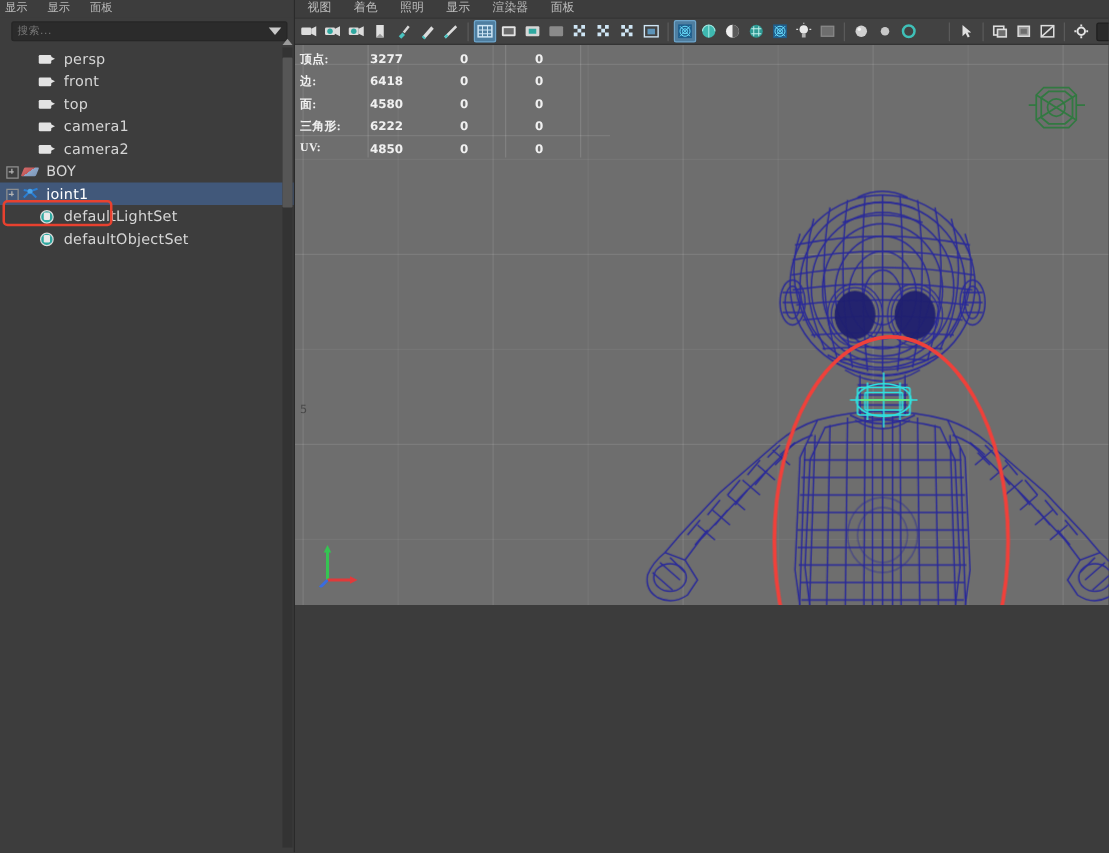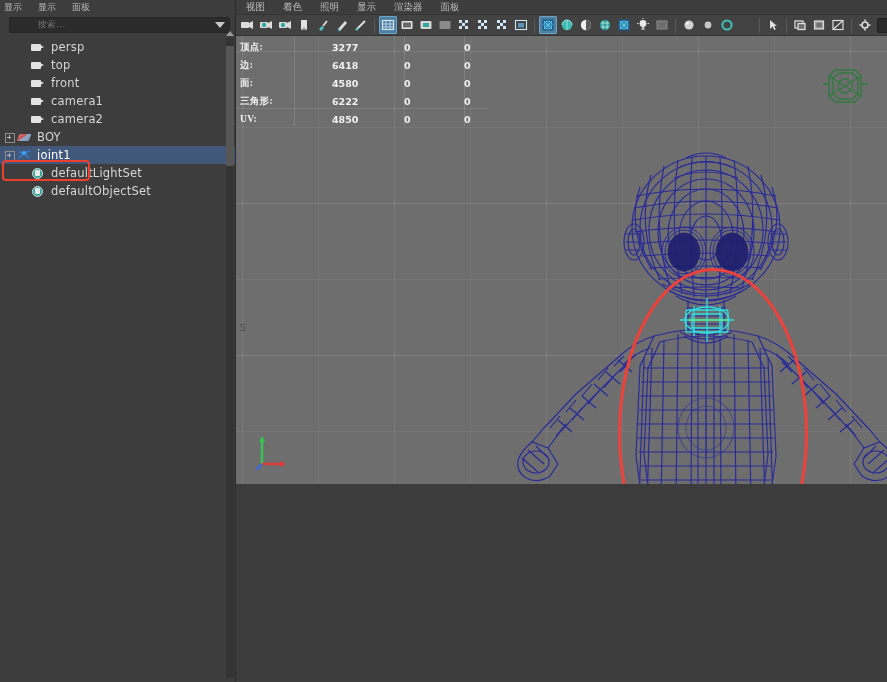--- a/index.html
+++ b/index.html
@@ -49,21 +49,20 @@
     border-radius: 2px;
     display: flex;
     align-items: center;
     padding: 0 4px;
     position: relative;
   }
   .ol-search-text {
     font-size: 8.5px;
     color: #777;
     letter-spacing: .5px;
-    margin-left: 24px;
   }
   .ol-caret {
     position: absolute;
     right: 4px; top: 50%;
     transform: translateY(-50%);
     width: 0; height: 0;
     border-left: 5px solid transparent;
     border-right: 5px solid transparent;
     border-top: 6px solid #c9c9c9;
   }
@@ -283,21 +282,21 @@
   }
   .hud-row {
     display: flex;
     align-items: center;
     height: 18px;
     font-size: 9.5px;
     color: #f0f0f0;
     font-weight: bold;
   }
   .hud-label { width: 56px; flex: 0 0 56px; letter-spacing: .3px; font-family: Liberation Serif, serif; }
-  .hud-c1 { width: 72px; flex: 0 0 72px; margin-left: 36px; }
+  .hud-c1 { width: 72px; flex: 0 0 72px; }
   .hud-c2 { width: 60px; flex: 0 0 60px; }
   .hud-c3 { width: 60px; flex: 0 0 60px; }
   #hud-div-v1 { position: absolute; left: 58px; top: 0; width: 1px; height: 90px; background: rgba(255,255,255,0.13); }
   #hud-div-v2 { position: absolute; left: 168px; top: 0; width: 1px; height: 90px; background: rgba(255,255,255,0.13); }
   #hud-div-v3 { position: absolute; left: 228px; top: 0; width: 1px; height: 90px; background: rgba(255,255,255,0.13); }
   #hud-div-h { position: absolute; left: 0; top: 72px; width: 252px; height: 1px; background: rgba(255,255,255,0.10); }
 
   
   .ruler-lbl {
     position: absolute;
@@ -356,30 +355,30 @@
           </span>
           <span class="ol-label">persp</span>
         </div>
         <div class="ol-row">
           <span class="ol-expand"></span>
           <span class="ol-indent"></span>
           <span class="ol-icon ic-camera">
             <span class="body"></span>
             <span class="lens"></span>
           </span>
-          <span class="ol-label">top</span>
+          <span class="ol-label">front</span>
         </div>
         <div class="ol-row">
           <span class="ol-expand"></span>
           <span class="ol-indent"></span>
           <span class="ol-icon ic-camera">
             <span class="body"></span>
             <span class="lens"></span>
           </span>
-          <span class="ol-label">front</span>
+          <span class="ol-label">top</span>
         </div>
         <div class="ol-row">
           <span class="ol-expand"></span>
           <span class="ol-indent"></span>
           <span class="ol-icon ic-camera">
             <span class="body"></span>
             <span class="lens"></span>
           </span>
           <span class="ol-label">camera1</span>
         </div>

